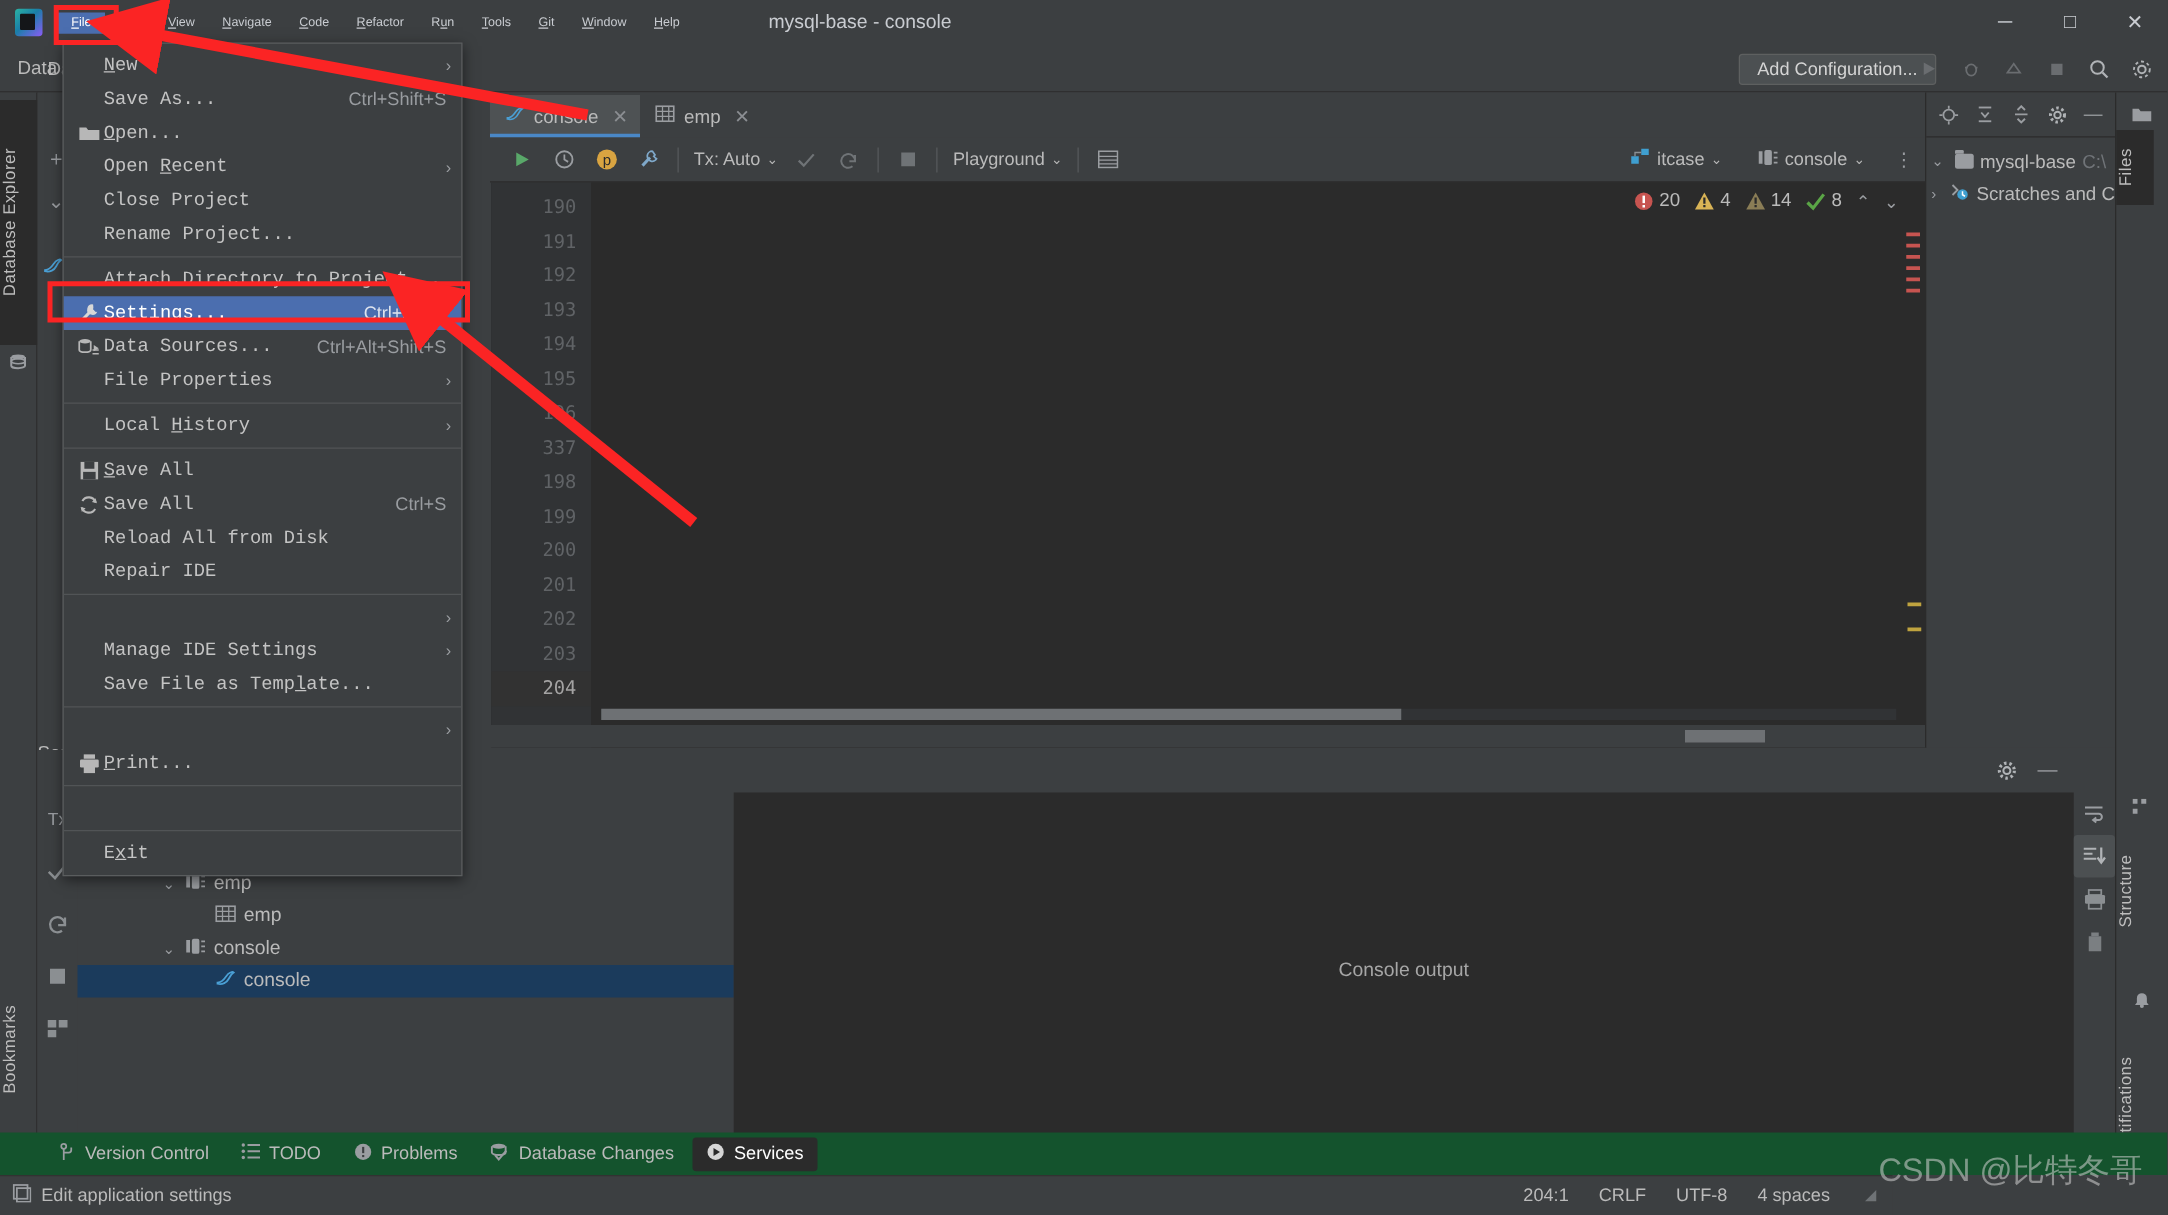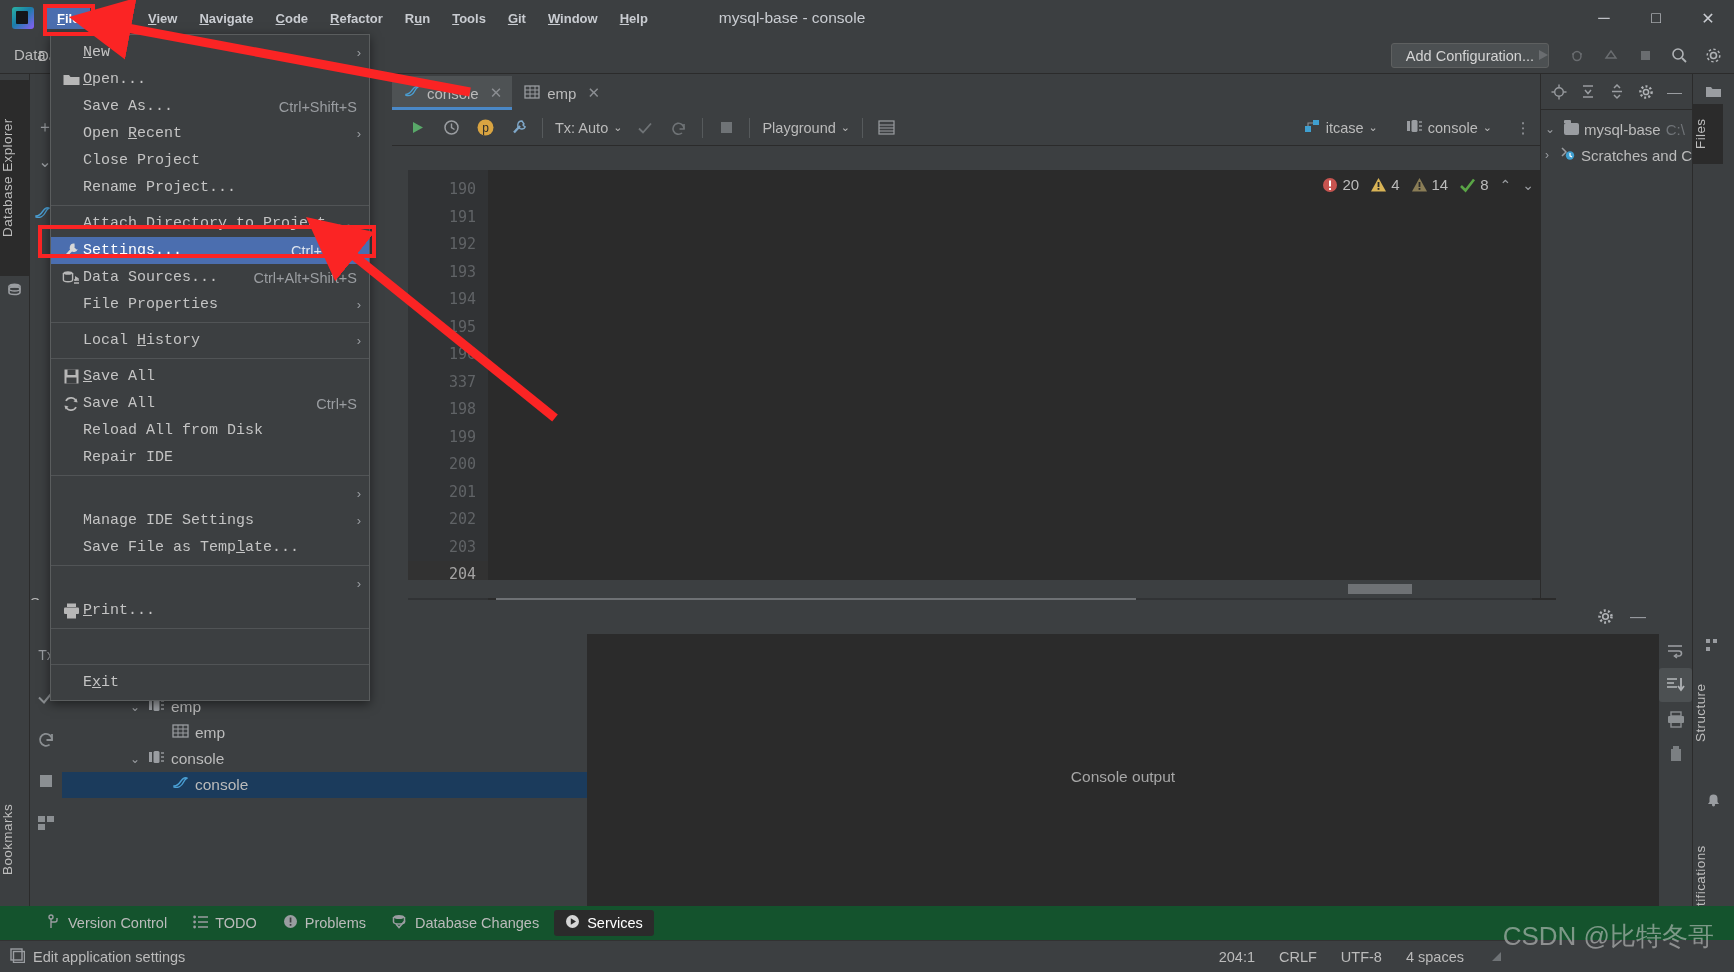--- a/index.html
+++ b/index.html
@@ -22,23 +22,22 @@
     width: 22px; height: 22px; margin-left: 12px; margin-right: 12px;
     background: linear-gradient(135deg,#2bb3a3 0%, #1a7ea8 45%, #8b5cf6 100%);
     border-radius: 3px; position: relative; flex: 0 0 auto;
   }
   .ij-logo::after {
     content: ""; position: absolute; left: 4px; top: 4px; width: 12px; height: 13px;
     background: #141619; border-radius: 1px;
   }
   .menubar { display: flex; align-items: center; height: 36px; }
   .menu-item {
-    padding: 3px 11px; font-size: 13px; color: #c9ccd1; cursor: default;
+    padding: 3px 11px; font-size: 10px; color: #c9ccd1; cursor: default;
     white-space: nowrap;
-    font-weight: bold;
   }
   .menu-item.active { background: #4b6eaf; color: #ffffff; }
   .menu-item u { text-decoration: underline; }
   .win-title {
     margin-left: 60px; font-size: 15.5px; color: #c9ccd1; white-space: nowrap;
   }
   .win-btns {
     position: absolute; right: 0; top: 0; height: 36px; display: flex; align-items: center;
   }
   .win-btn {
@@ -107,22 +106,22 @@
     height: 36px; display: flex; align-items: center; gap: 0px;
     background: #3c3f41; border-bottom: 1px solid #2b2b2b; padding-left: 8px;
     position: relative;
   }
   .tb-ic { width: 34px; height: 30px; display: flex; align-items: center; justify-content: center; color: #9a9da1; font-size: 15px; }
   .tb-sep { width: 1px; height: 20px; background: #565a5c; margin: 0 6px; }
   .tb-txt { font-size: 14.5px; color: #bbbbbb; display: flex; align-items: center; gap: 5px; padding: 0 6px; }
   .tb-right { position: absolute; right: 8px; display: flex; align-items: center; gap: 16px; }
 
   .code-area {
-    position: absolute; left: 16px; top: 72px; width: 1148px; height: 452px;
-    background: #2b2b2b; display: flex; margin-top: 24px;
+    position: absolute; left: 1px; top: 72px; width: 1148px; height: 452px;
+    background: #2b2b2b; display: flex;
   }
   .gutter {
     width: 80px; background: #313335; color: #606366;
     font-family: "DejaVu Sans Mono", monospace; font-size: 15px;
     padding-top: 6px; text-align: right;
   }
   .gutter div { height: 27.5px; line-height: 27.5px; padding-right: 12px; }
   .gutter div.cur { color: #a4a3a3; background: #323232; }
   .code-body { flex: 1; position: relative; background: #2b2b2b; }
   .inspect-row {
@@ -855,32 +854,32 @@
 
   <div class="filemenu">
 
     <div class="fm-item">
       <span class="fm-ic"></span>
       <span class="fm-label"><u>N</u>ew</span>
       <span class="fm-arrow">›</span>
     </div>
 
     <div class="fm-item">
+      <span class="fm-ic"></span>
+      <span class="fm-label">Save As...</span>
+      <span class="fm-key">Ctrl+Shift+S</span>
+    </div>
+
+    <div class="fm-item">
       <span class="fm-ic">
         <svg width="17" height="13" viewBox="0 0 17 13">
             <path d="M0.5 2 h5.5 l1.5 2 h9 v8 h-16 z" fill="#b7b7b7"></path>
           </svg>
       </span>
       <span class="fm-label"><u>O</u>pen...</span>
-    </div>
-
-    <div class="fm-item">
-      <span class="fm-ic"></span>
-      <span class="fm-label">Save As...</span>
-      <span class="fm-key">Ctrl+Shift+S</span>
     </div>
 
     <div class="fm-item">
       <span class="fm-ic"></span>
       <span class="fm-label">Open <u>R</u>ecent</span>
       <span class="fm-arrow">›</span>
     </div>
 
     <div class="fm-item">
       <span class="fm-ic"></span>

